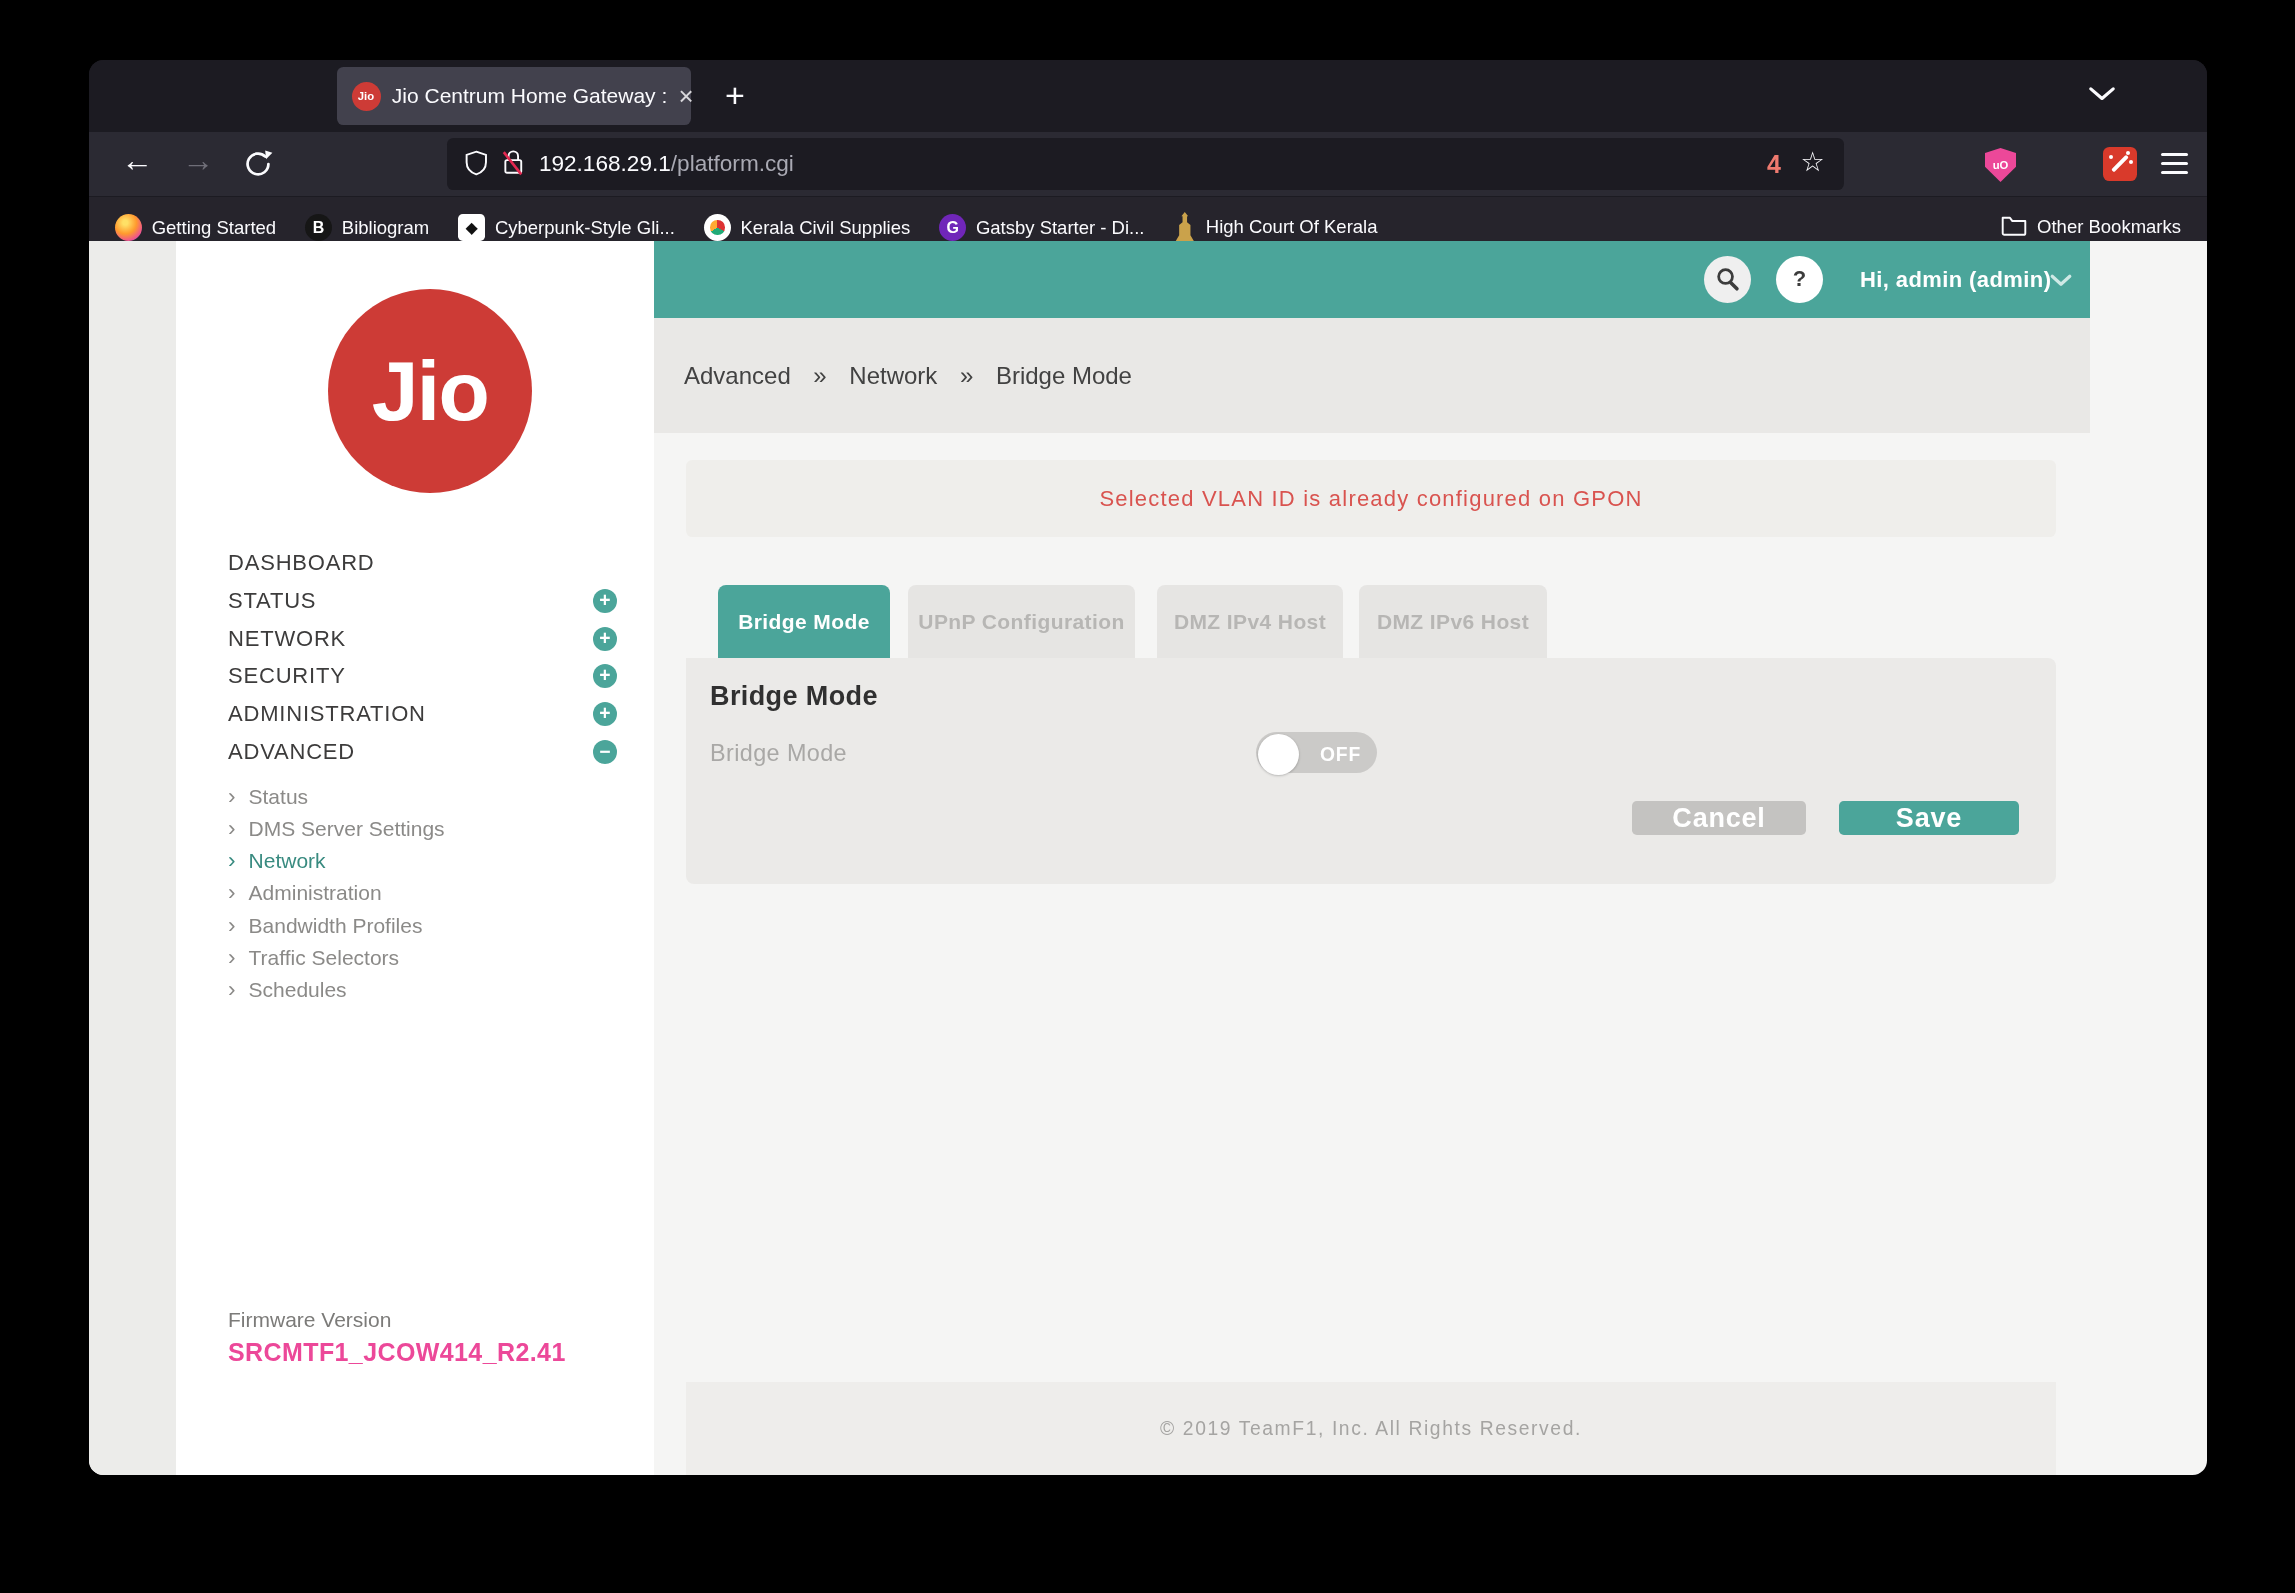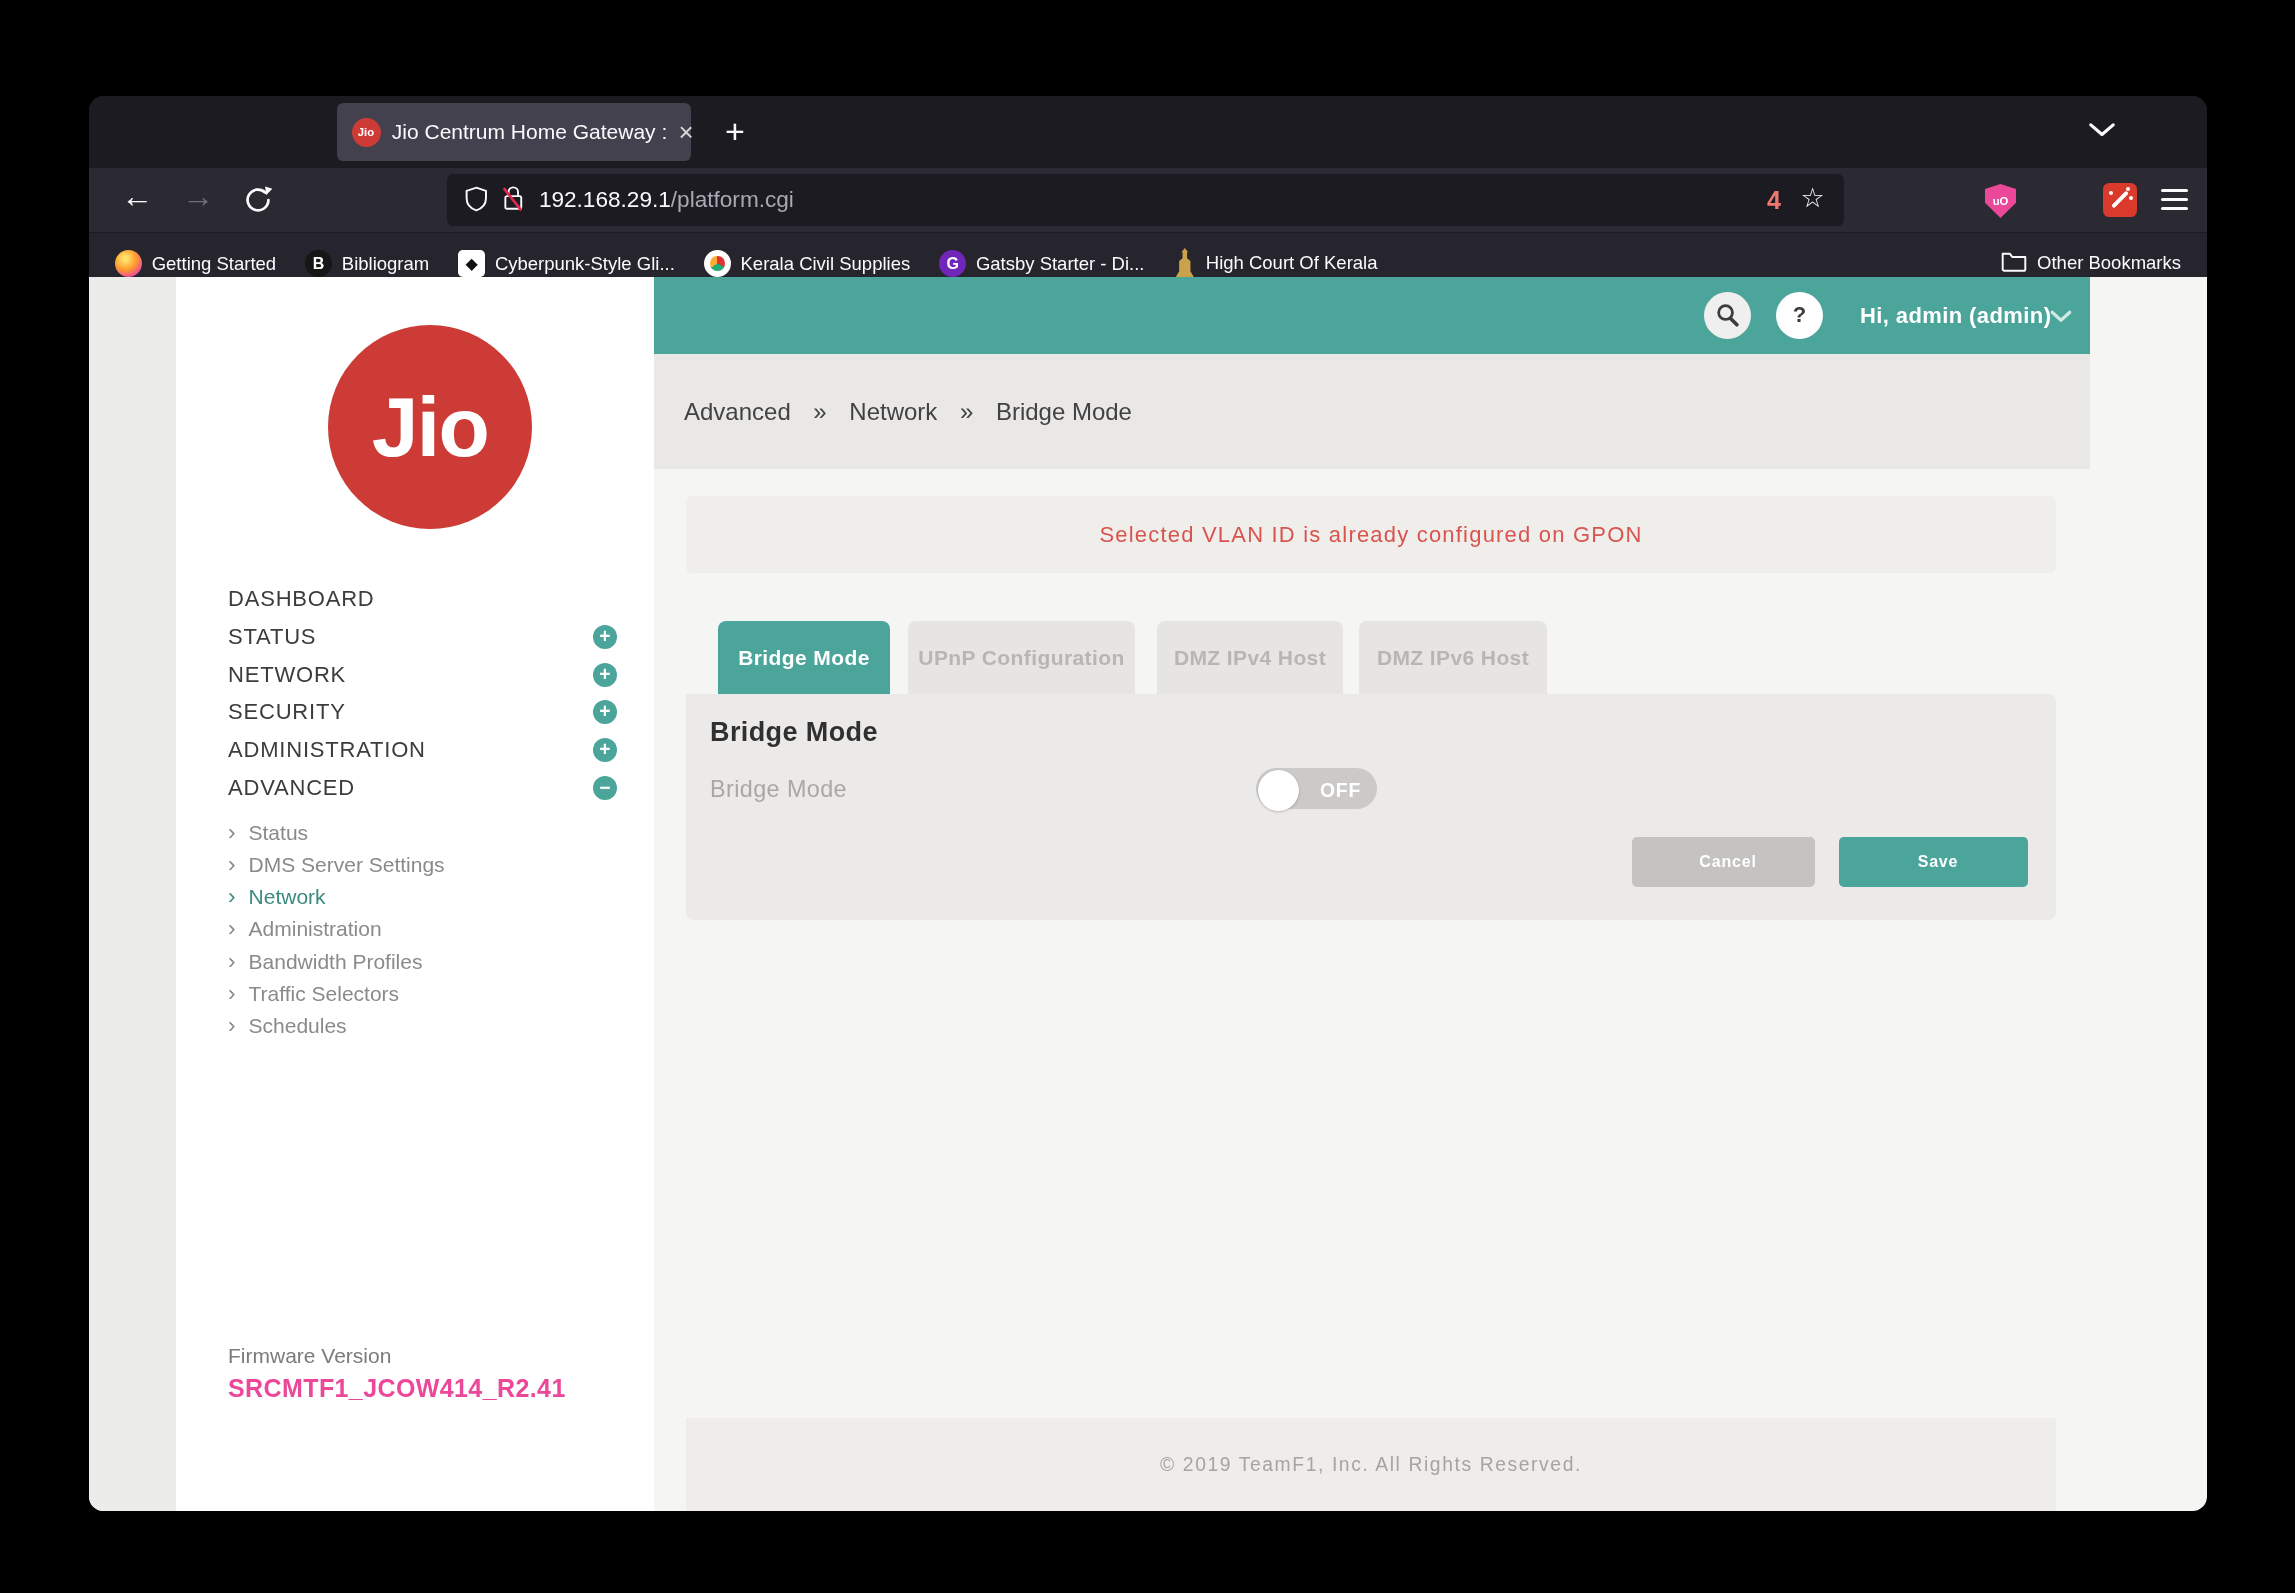--- a/index.html
+++ b/index.html
@@ -1,20 +1,20 @@
 <!DOCTYPE html>
 <html style="font-size:13px"><head>
 <meta charset="utf-8">
 <style>
   html,body{margin:0;padding:0;}
   body{width:2295px;height:1593px;background:#000;font-family:"Liberation Sans",sans-serif;position:relative;overflow:hidden;}
   .center{display:flex;align-items:center;justify-content:center;}
 
   
-  .window{position:absolute;left:89px;top:60px;width:2118px;height:1415px;border-radius:14.5px;overflow:hidden;background:#1c1b22;margin-top:36px;}
+  .window{position:absolute;left:89px;top:60px;width:2118px;height:1415px;border-radius:14.5px;overflow:hidden;background:#1c1b22;}
 
   .tabbar{position:absolute;left:0;top:0;width:100%;height:72px;background:#1c1b22;}
   .light{position:absolute;top:86px;width:21px;height:21px;border-radius:50%;}
   .ffring{position:absolute;width:35px;height:35px;border-radius:50%;background:radial-gradient(circle at 38% 32%,#ffe066 10%,#ff9a2e 45%,#f0568a 72%,#7542e4 100%);}
   .tab{position:absolute;left:248px;top:7.2px;width:354px;height:58px;background:#42414d;border-radius:6.4px;display:flex;align-items:center;padding:0 14.5px;box-sizing:border-box;gap:11.3px;}
   .favicon{width:29px;height:29px;border-radius:50%;background:#cd3b36;color:#fff;font-size:11.3px;font-weight:bold;display:flex;align-items:center;justify-content:center;flex:0 0 auto;}
   .tabtitle{color:#fbfbfe;font-size:21px;white-space:nowrap;flex:1;}
   .tabclose{color:#d8d7db;font-size:26px;cursor:default;}
   .newtab{position:absolute;left:620px;top:9.7px;width:52px;height:52px;color:#fbfbfe;font-size:34px;font-weight:300;}
   .tabs-chevron{position:absolute;left:1997px;top:24px;}
@@ -63,21 +63,21 @@
 
   .ptab{position:absolute;top:344px;height:73px;border-radius:8px 8px 0 0;display:flex;align-items:center;justify-content:center;font-size:21px;font-weight:bold;letter-spacing:0.4px;background:#e6e5e3;color:#b7b6b4;}
   .ptab.active{background:#4BA59A;color:#fff;}
 
   .panel{position:absolute;left:32px;top:417px;width:1370px;height:226px;background:#ebeae8;border-radius:0 8px 8px 8px;}
   .pheading{position:absolute;left:24px;top:22.6px;font-size:27px;font-weight:600;color:#303030;letter-spacing:0.4px;}
   .plabel{position:absolute;left:24px;top:82px;font-size:23.4px;color:#a9a8a6;letter-spacing:0.4px;}
   .toggle{position:absolute;left:570px;top:74px;width:121px;height:41px;border-radius:23.4px;background:#cbcac8;text-align:center;}
   .knob{position:absolute;left:2.4px;top:2.4px;width:41px;height:41px;border-radius:50%;background:#fff;box-shadow:0 0.8px 2.4px rgba(0,0,0,.25);}
   .offtxt{position:absolute;right:16px;top:0;height:46px;display:flex;align-items:center;color:#fff;font-size:19.3px;font-weight:bold;letter-spacing:0.8px;}
-  .btn{position:absolute;top:143px;height:50px;border-radius:4.8px;display:flex;align-items:center;justify-content:center;color:#fff;font-size:16px;font-weight:bold;letter-spacing:0.8px;padding-left:9px;}
+  .btn{position:absolute;top:143px;height:34px;border-radius:4.8px;display:flex;align-items:center;justify-content:center;color:#fff;font-size:27px;font-weight:bold;letter-spacing:0.8px;}
   .btn.cancel{left:946px;width:174px;background:#c4c3c1;}
   .btn.save{left:1153px;width:180px;background:#4BA59A;}
 
   .pfooter{position:absolute;left:32px;top:1141px;width:1370px;height:93px;background:#eeedeb;display:flex;align-items:center;justify-content:center;font-size:19.3px;color:#a5a4a2;letter-spacing:1.6px;}
 </style>
 </head>
 <body>
 
 <div class="window">
 

